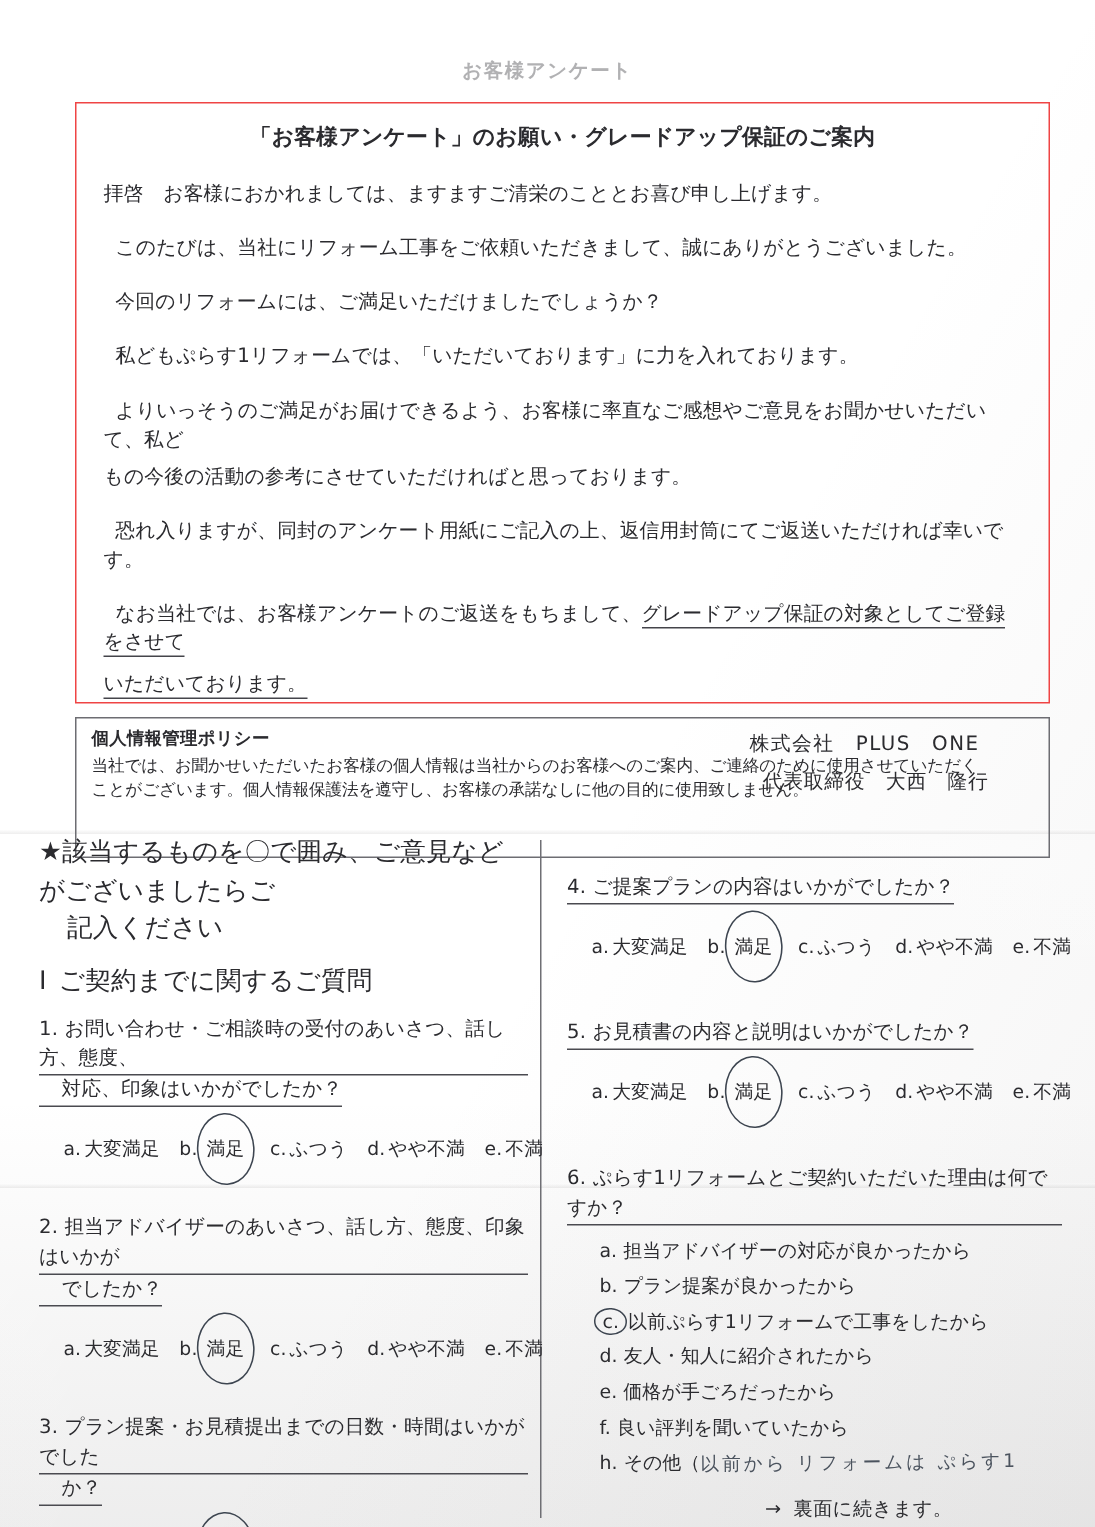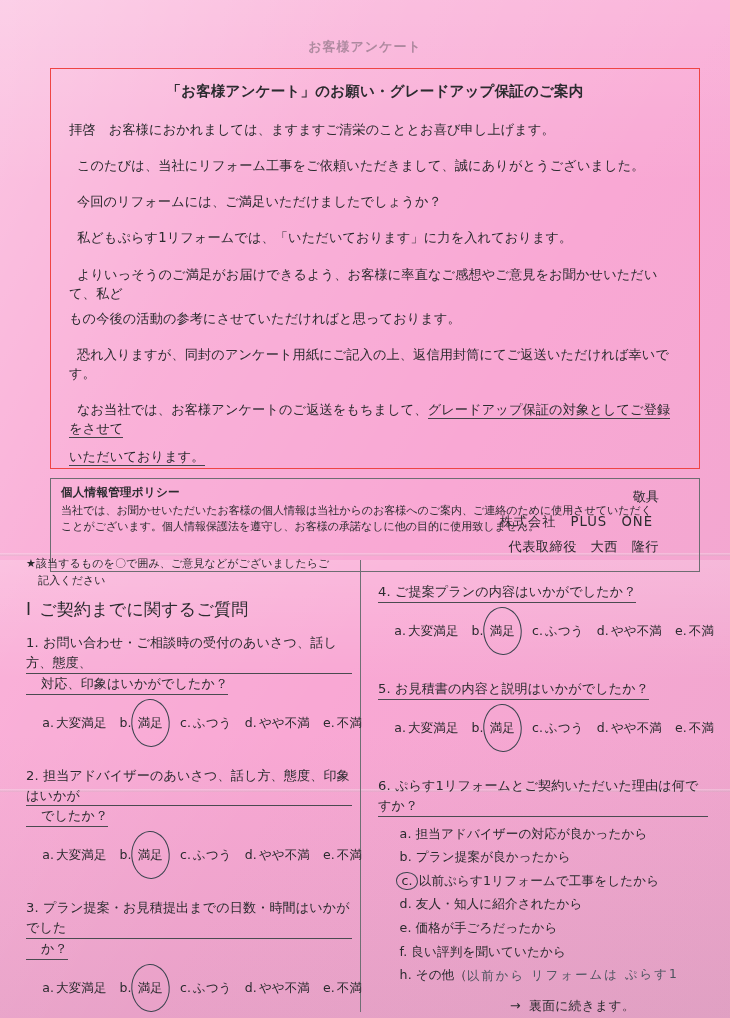--- a/index.html
+++ b/index.html
@@ -5,21 +5,21 @@
   html, body {
     margin: 0;
     padding: 0;
     background: #3a3a3a;
   }
   .page {
     position: relative;
     width: 730px;
     height: 1018px;
     overflow: hidden;
-    background: #f9a8d4;
+    background: #ffffff;
     font-family: "DejaVu Sans", "Liberation Sans", sans-serif;
     color: #2b2b2f;
   }
   
   .paper-shade {
     position: absolute;
     inset: 0;
     background:
       linear-gradient(120deg, rgba(255,255,255,0.34) 0%, rgba(255,255,255,0.10) 28%, rgba(255,255,255,0.0) 55%, rgba(150,148,148,0.10) 100%),
       linear-gradient(to bottom, rgba(255,255,255,0.18) 0%, rgba(255,255,255,0.0) 18%, rgba(255,255,255,0.0) 72%, rgba(120,118,118,0.13) 100%);
@@ -124,21 +124,21 @@
     left: 360px;
     top: 560px;
     width: 1px;
     height: 452px;
     background: #6f6f74;
   }
   .col-left  { position: absolute; left: 26px;  top: 0; width: 326px; }
   .col-right { position: absolute; left: 378px; top: 26px; width: 330px; }
 
   .instruction {
-    font-size: 11px;
+    font-size: 17px;
     line-height: 1.5;
     letter-spacing: 0.1px;
   }
   .instruction .l2 { padding-left: 1.1em; display: block; }
   .section-head {
     font-size: 17px;
     margin-top: 9px;
     letter-spacing: 0.2px;
   }
   .section-head .numeral { margin-right: 8px; }
@@ -251,21 +251,20 @@
       <div class="para indent">このたびは、当社にリフォーム工事をご依頼いただきまして、誠にありがとうございました。</div>
       <div class="para indent">今回のリフォームには、ご満足いただけましたでしょうか？</div>
       <div class="para indent">私どもぷらす1リフォームでは、「いただいております」に力を入れております。</div>
       <div class="para indent">よりいっそうのご満足がお届けできるよう、お客様に率直なご感想やご意見をお聞かせいただいて、私ど</div>
       <div class="para" style="margin-top:6px;">もの今後の活動の参考にさせていただければと思っております。</div>
       <div class="para indent">恐れ入りますが、同封のアンケート用紙にご記入の上、返信用封筒にてご返送いただければ幸いです。</div>
       <div class="para indent"><span>なお当社では、お客様アンケートのご返送をもちまして、</span><span class="u-line">グレードアップ保証の対象としてご登録をさせて</span></div>
       <div class="para" style="margin-top:8px;"><span class="u-line">いただいております。</span></div>
 
       <div class="sign-block">
-        <div class="sign-keigu">敬具</div>
         <div class="sign-company">株式会社　PLUS　ONE</div>
         <div class="sign-person">代表取締役　大西　隆行</div>
       </div>
     </div>
   </div>
 
   <div class="policy-box">
     <div class="policy-title">個人情報管理ポリシー</div>
     <div class="policy-text">当社では、お聞かせいただいたお客様の個人情報は当社からのお客様へのご案内、ご連絡のために使用させていただく</div>
     <div class="policy-text" style="margin-top:0;">ことがございます。個人情報保護法を遵守し、お客様の承諾なしに他の目的に使用致しません。</div>

